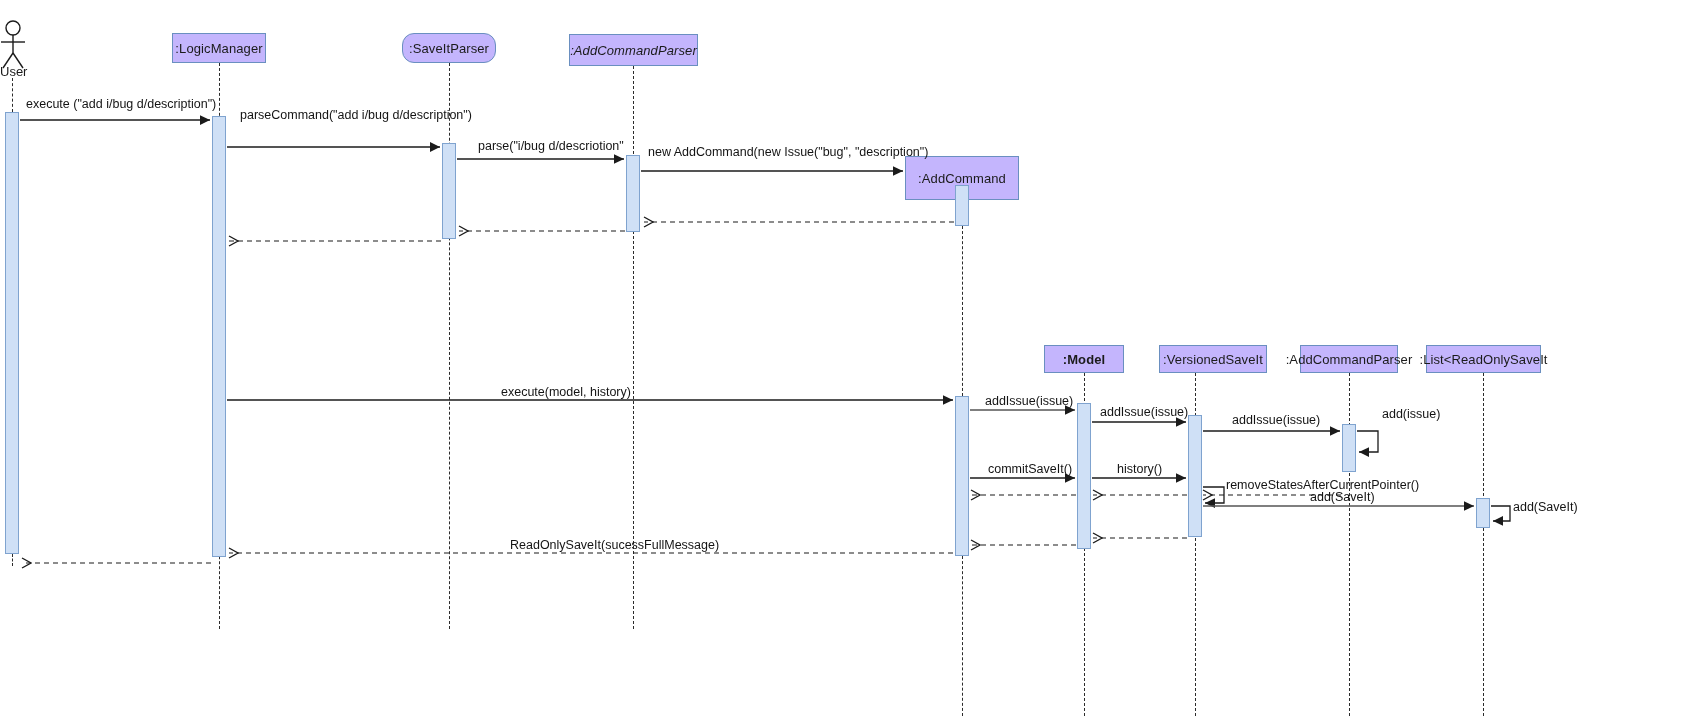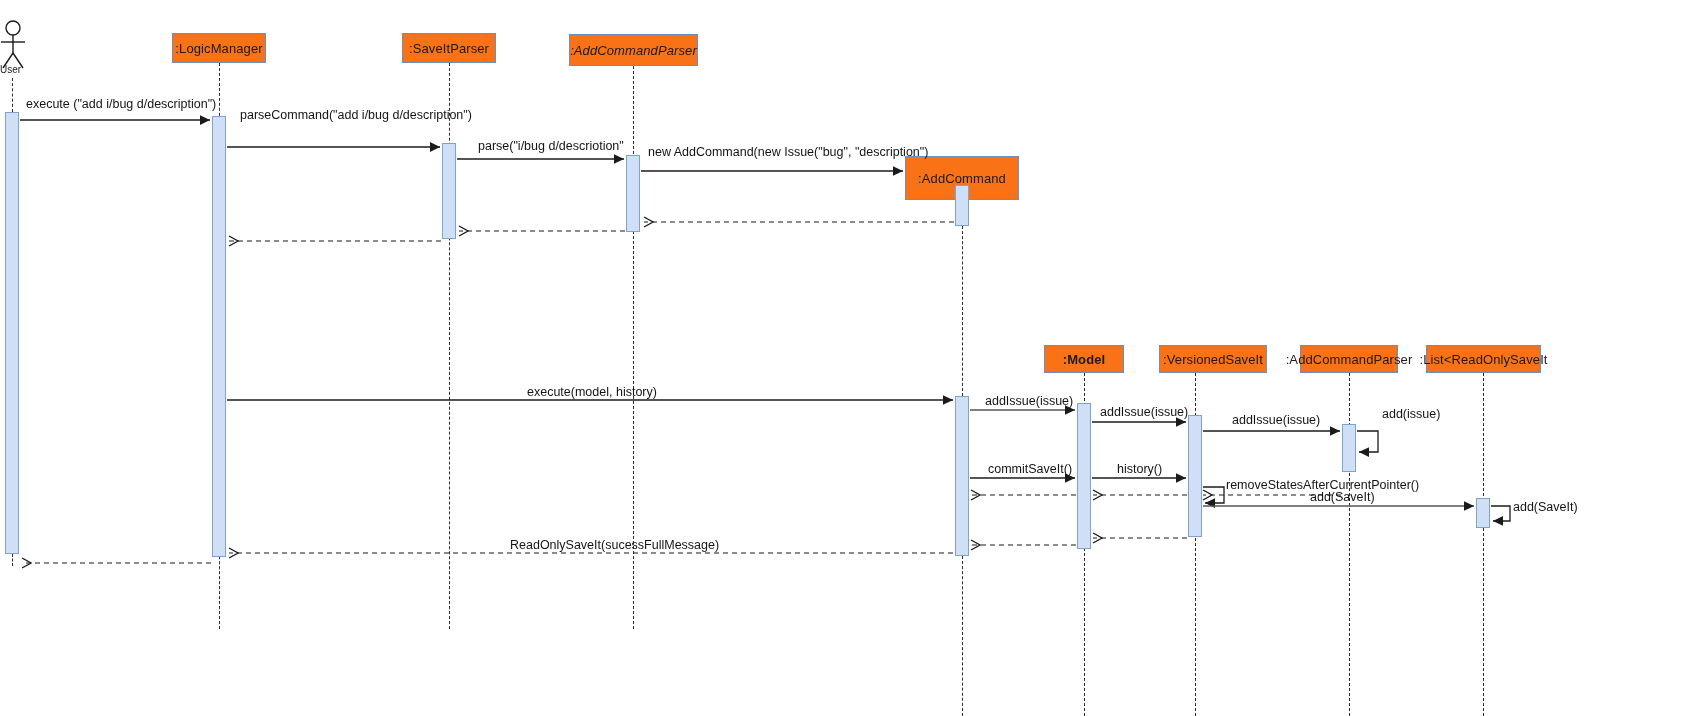--- a/index.html
+++ b/index.html
@@ -8,21 +8,21 @@
     position: relative;
     width: 1703px;
     height: 716px;
     background: #ffffff;
     overflow: hidden;
   }
   
   .lifebox {
     position: absolute;
     box-sizing: border-box;
-    background: #f97316;
+    background: #c4b5fd;
     border: 1px solid #6a8fc0;
     color: #1b1b1b;
     font-size: 13px;
     line-height: 1;
     display: flex;
     align-items: center;
     justify-content: center;
     white-space: nowrap;
     letter-spacing: 0.1px;
   }
@@ -36,21 +36,21 @@
   .activation {
     position: absolute;
     box-sizing: border-box;
     background: #cfe0f6;
     border: 1px solid #7fa3cf;
   }
   
   .actor { position: absolute; }
   .actor-label {
     position: absolute;
-    font-size: 10px;
+    font-size: 13px;
     color: #1b1b1b;
     white-space: nowrap;
   }
   
   .msg-label {
     position: absolute;
     font-size: 12.5px;
     color: #141414;
     white-space: nowrap;
     line-height: 1;
@@ -80,21 +80,21 @@
   <div class="actor-label" style="left:0px; top:64px;">User</div>
 
   <div class="lifeline" style="left:12px; top:78px; height:34px;"></div>
   <div class="activation" style="left:5px; top:112px; width:14px; height:442px;"></div>
   <div class="lifeline" style="left:12px; top:554px; height:12px;"></div>
 
   <div class="lifebox" style="left:172px; top:33px; width:94px; height:30px;">:LogicManager</div>
   <div class="lifeline" style="left:219px; top:63px; height:566px;"></div>
   <div class="activation" style="left:212px; top:116px; width:14px; height:441px;"></div>
 
-  <div class="lifebox" style="left:402px; top:33px; width:94px; height:30px;">:SaveItParser</div>
+  <div class="lifebox" style="left:402px; top:33px; width:94px; height:30px;border-radius:12px;">:SaveItParser</div>
   <div class="lifeline" style="left:449px; top:63px; height:566px;"></div>
   <div class="activation" style="left:442px; top:143px; width:14px; height:96px;"></div>
 
   <div class="lifebox" style="left:569px; top:34px; width:129px; height:32px;font-style:italic;">:AddCommandParser</div>
   <div class="lifeline" style="left:633px; top:66px; height:563px;"></div>
   <div class="activation" style="left:626px; top:155px; width:14px; height:77px;"></div>
 
   <div class="lifebox" style="left:905px; top:156px; width:114px; height:44px;">:AddCommand</div>
   <div class="activation" style="left:955px; top:185px; width:14px; height:41px;"></div>
   <div class="lifeline" style="left:962px; top:226px; height:170px;"></div>
@@ -201,21 +201,21 @@
   </svg>
 
   <div class="msg-label" style="left:26px; top:98px;">execute ("add i/bug d/description")</div>
 
   <div class="msg-label" style="left:240px; top:109px;">parseCommand("add i/bug d/description")</div>
 
   <div class="msg-label" style="left:478px; top:140px;">parse("i/bug d/descriotion"</div>
 
   <div class="msg-label" style="left:648px; top:146px;">new AddCommand(new Issue("bug", "description")</div>
 
-  <div class="msg-label" style="left:527px; top:386px;">execute(model, history)</div>
+  <div class="msg-label" style="left:501px; top:386px;">execute(model, history)</div>
 
   <div class="msg-label" style="left:985px; top:395px;">addIssue(issue)</div>
 
   <div class="msg-label" style="left:1100px; top:406px;">addIssue(issue)</div>
 
   <div class="msg-label" style="left:1232px; top:414px;">addIssue(issue)</div>
 
   <div class="msg-label" style="left:1382px; top:408px;text-align:right;">add(issue)</div>
 
   <div class="msg-label" style="left:988px; top:463px;">commitSaveIt()</div>

